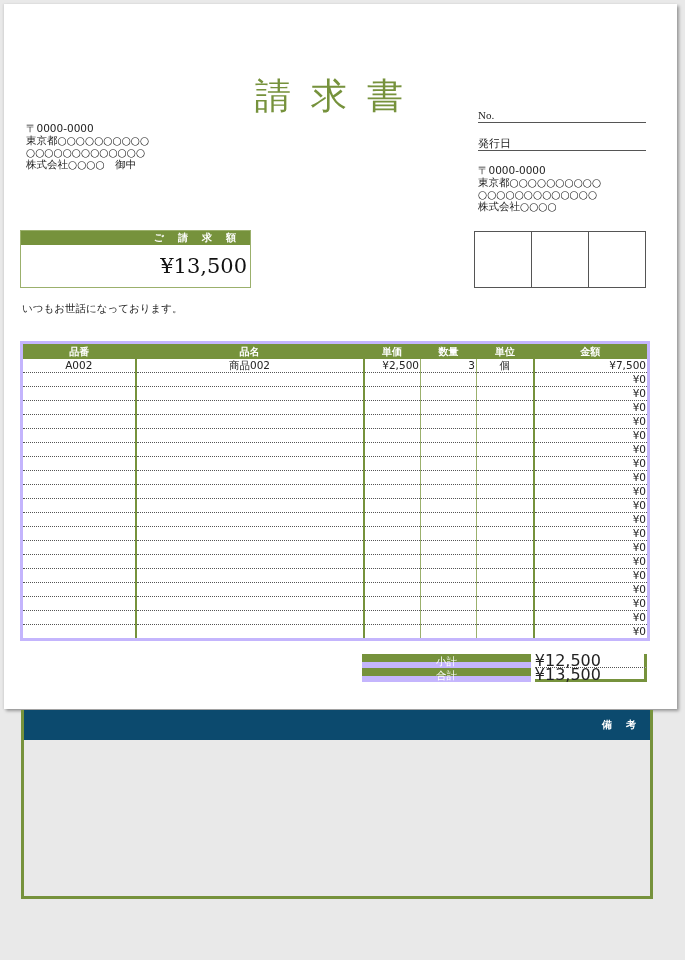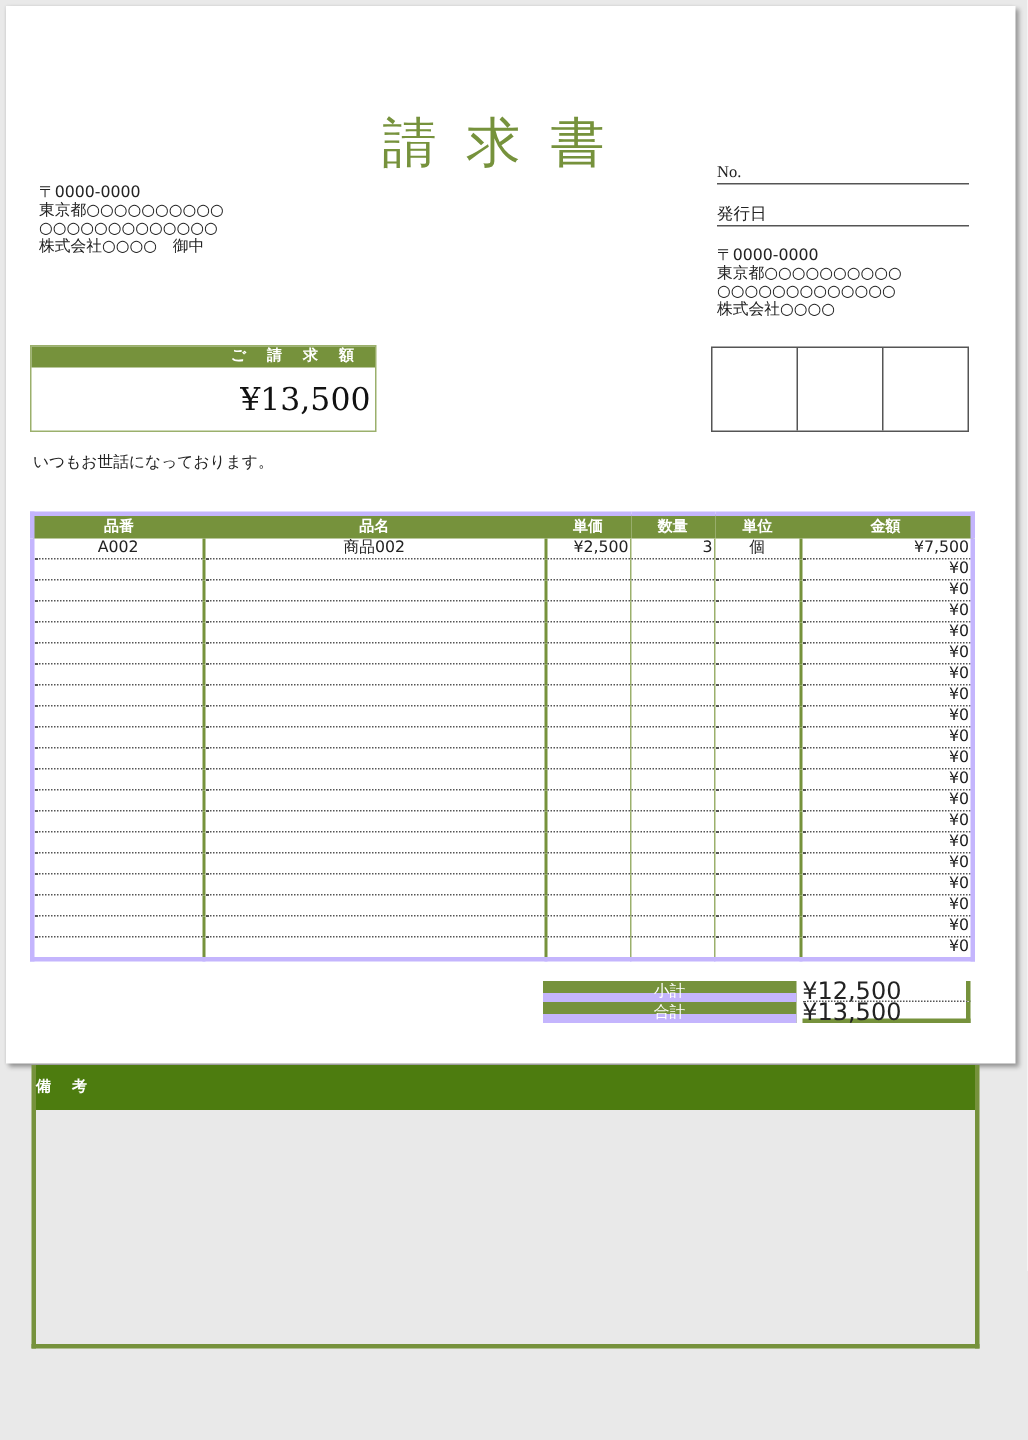--- a/index.html
+++ b/index.html
@@ -33,21 +33,21 @@
   table.items td.c { text-align:center; }
   table.items td.r { text-align:right; }
   table.items tr:last-child td { border-bottom:none; }
   table.items td.thin { border-left:1px solid #9bb06c; }
   .totals { left:358px; top:650px; width:285px; }
   .trow { display:flex; height:14px; }
   .tlabel { width:170px; background:#76923c; color:#fff; font-size:10.5px; line-height:14px; text-align:center; border-bottom:6px solid #c4b5fd; }
   .tval { width:109px; margin-left:4px; text-align:left; font-size:16px; line-height:14px; border-bottom:1px dotted #555; border-right:3px solid #76923c; padding-right:1px; }
   .trow:last-child .tval { border-bottom:3px solid #76923c; }
   .notes { left:17px; top:706px; width:626px; height:186px; border:3px solid #76923c; border-top:none; }
-  .notes-head { height:30px; background:#4d7c0f; color:#fff; font-size:10px; line-height:30px; text-align:left; letter-spacing:14px; font-weight:bold; }
+  .notes-head { height:30px; background:#0c4a6e; color:#fff; font-size:10px; line-height:30px; text-align:right; letter-spacing:14px; font-weight:bold; }
 </style>
 </head>
 <body>
 
 <div class="page">
 
   <div class="abs title">請求書</div>
 
   <div class="abs small addr-left">
     <div>〒0000-0000</div>

